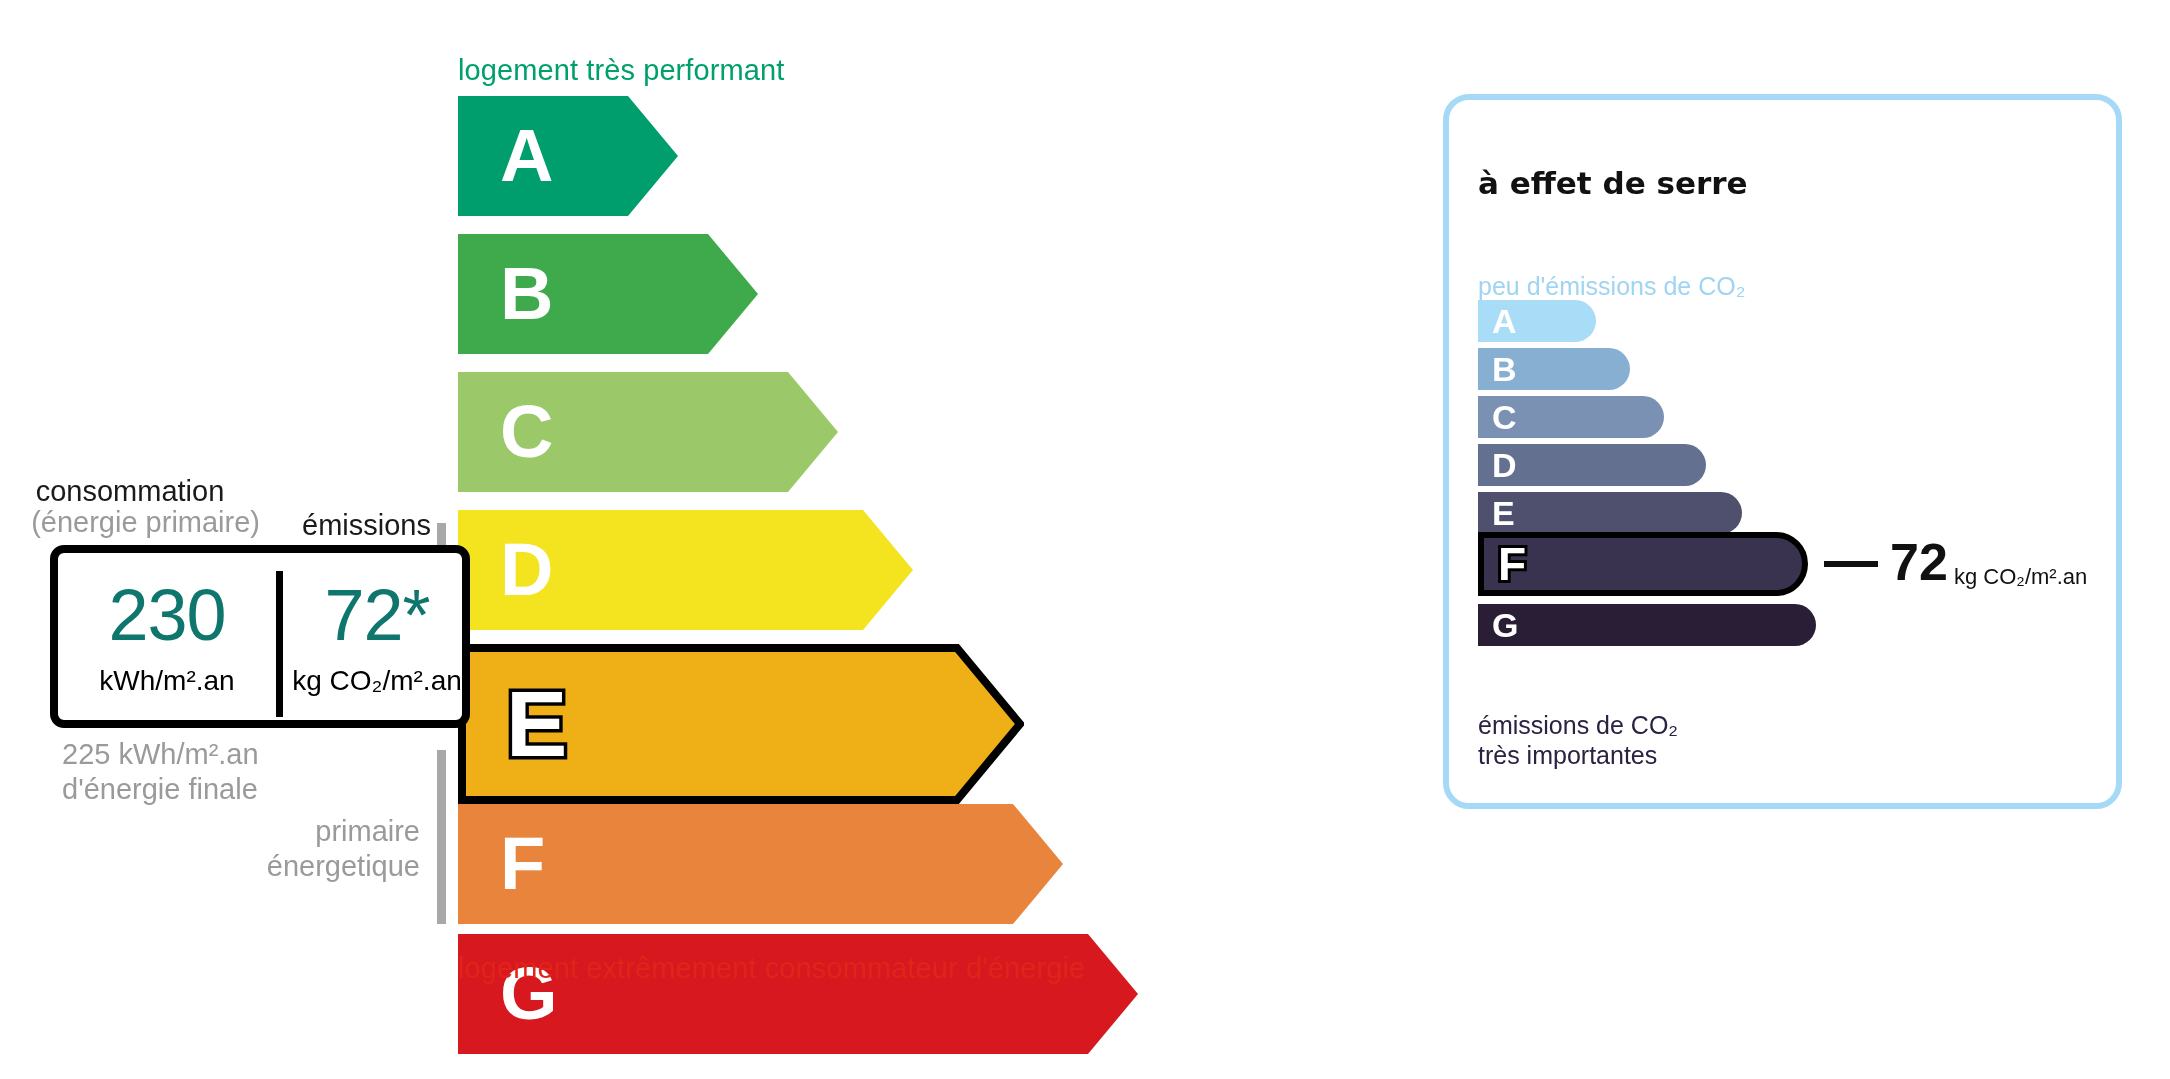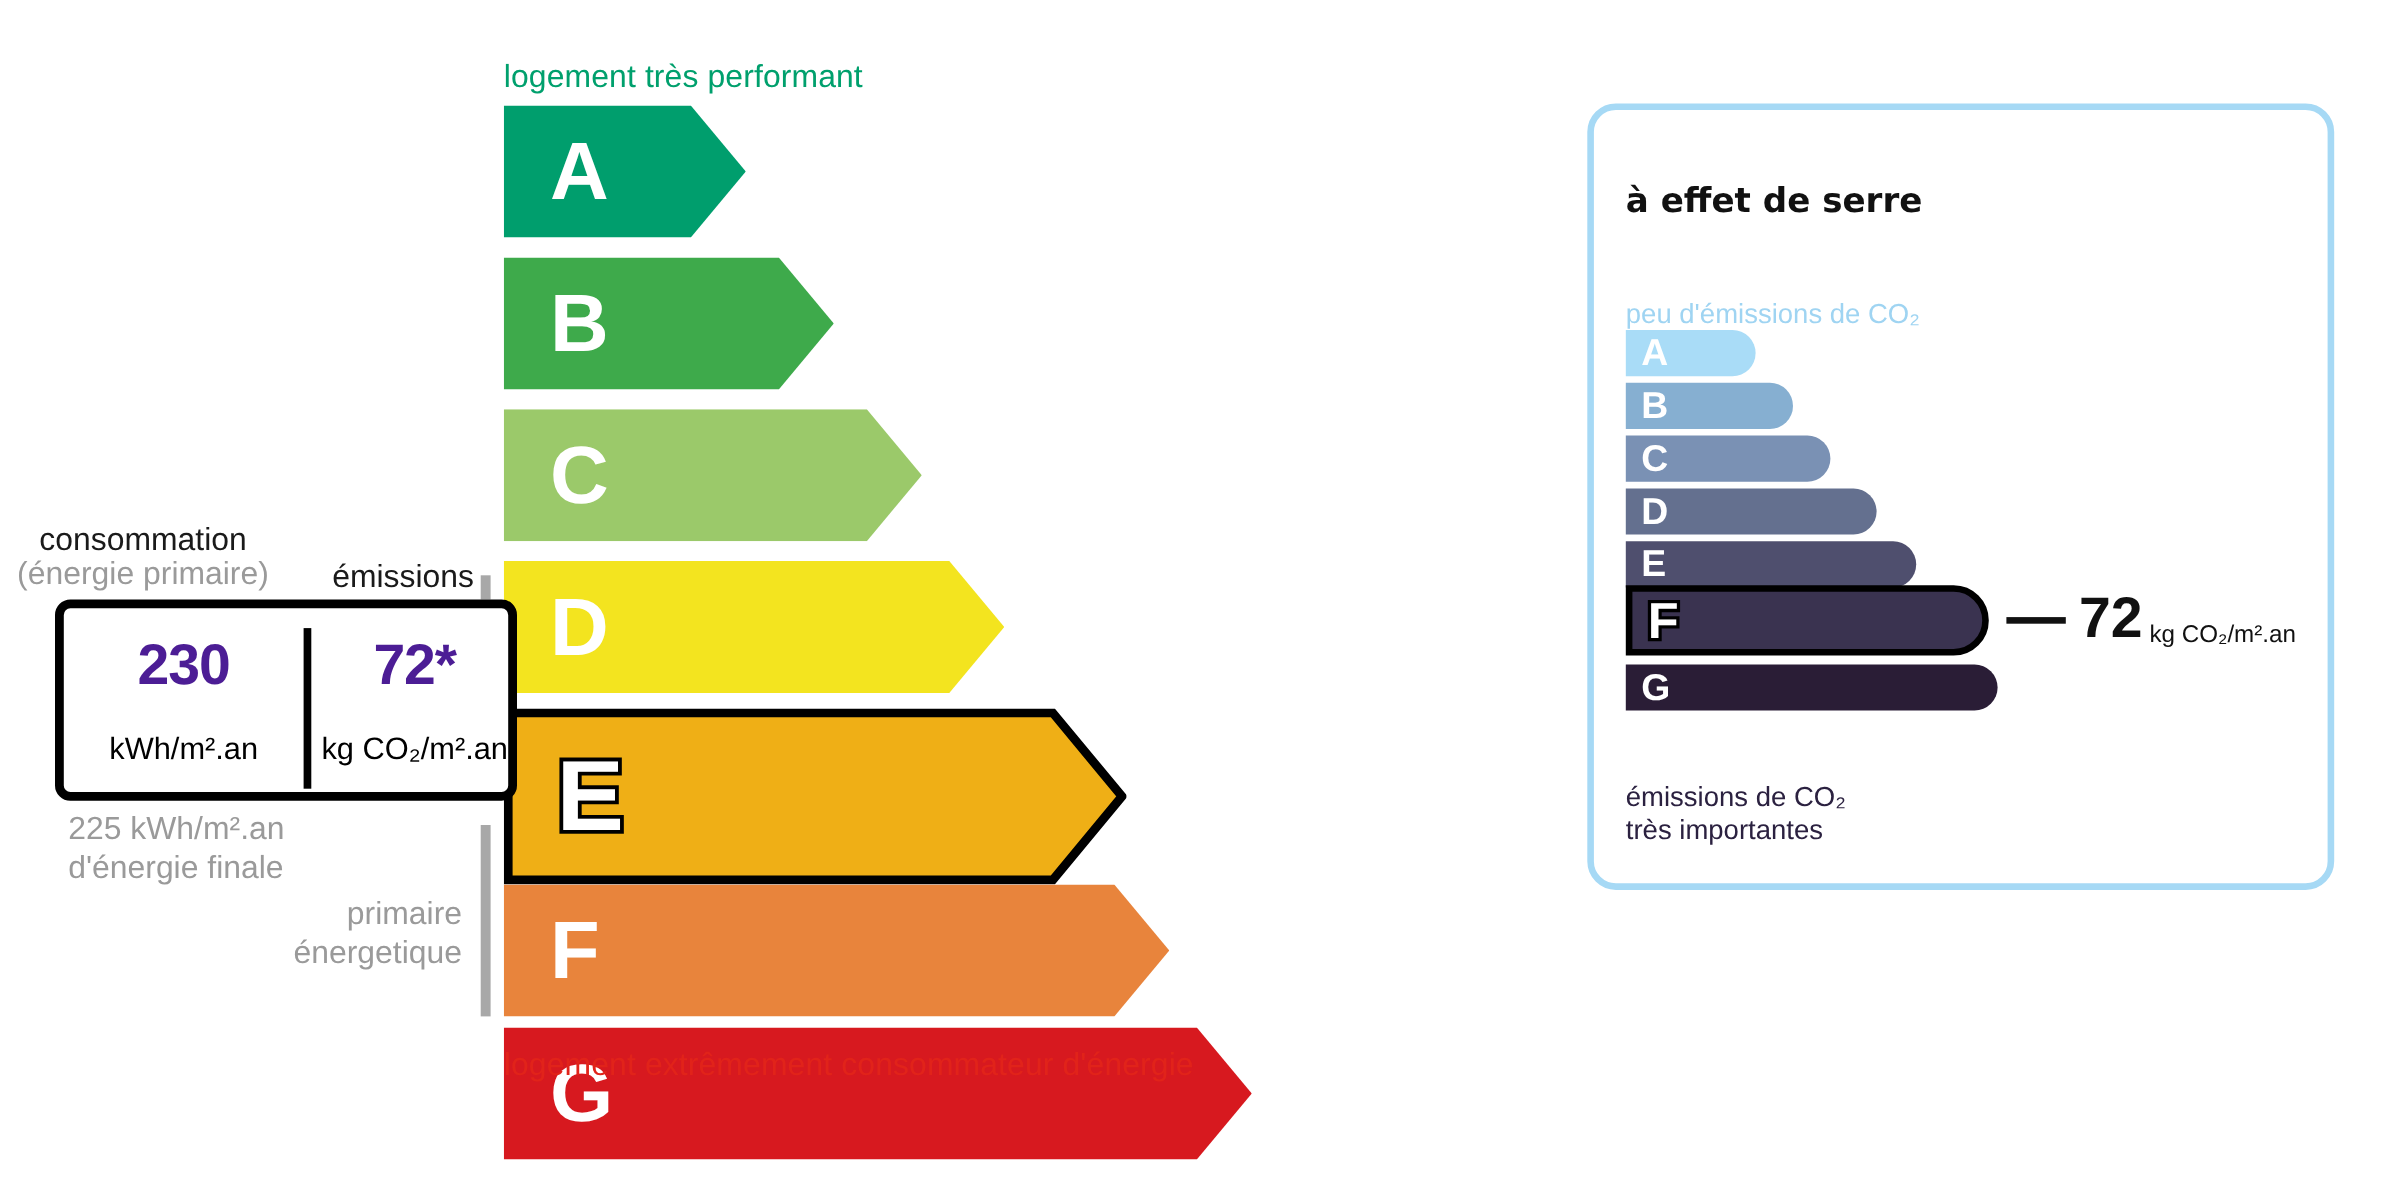--- a/index.html
+++ b/index.html
@@ -43,34 +43,34 @@
     position:absolute;left:50px;top:541px;width:420px;height:183px;
     background:#ffffff;border:8px solid #000000;border-radius:14px;
     box-sizing:border-box;z-index:6;
   }
   #value-box .divider{
     position:absolute;left:218px;top:18px;width:7px;height:146px;background:#000;
   }
   .vcell{position:absolute;top:0;height:100%;}
   .vcell .num{
     position:absolute;left:0;right:0;top:26px;text-align:center;
-    font-size:52px;font-weight:bold;color:#4c1d95;line-height:1;letter-spacing:-1px;
+    font-size:72px;font-weight:normal;color:#0f766e;line-height:1;letter-spacing:-1px;
   }
   .vcell .unit{
     position:absolute;left:0;right:0;top:114px;text-align:center;
     font-size:28px;color:#000;line-height:1;white-space:nowrap;
   }
   #cell-conso{left:0;width:218px;}
   #cell-emis{left:225px;width:188px;}
 
   .lbl-conso{
     position:absolute;left:0;top:472px;width:260px;text-align:center;
     font-size:29px;color:#1a1a1a;line-height:1.08;
   }
-  .lbl-conso .sub{color:#9a9a9a;display:block;}
+  .lbl-conso .sub{color:#9a9a9a;display:block;text-align:right;}
   .lbl-emis{
     position:absolute;left:302px;top:505px;
     font-size:29px;color:#1a1a1a;white-space:nowrap;
   }
 
   .note-final{
     position:absolute;left:62px;top:733px;
     font-size:29px;color:#9a9a9a;line-height:1.22;white-space:nowrap;
   }
   .note-passoire{

